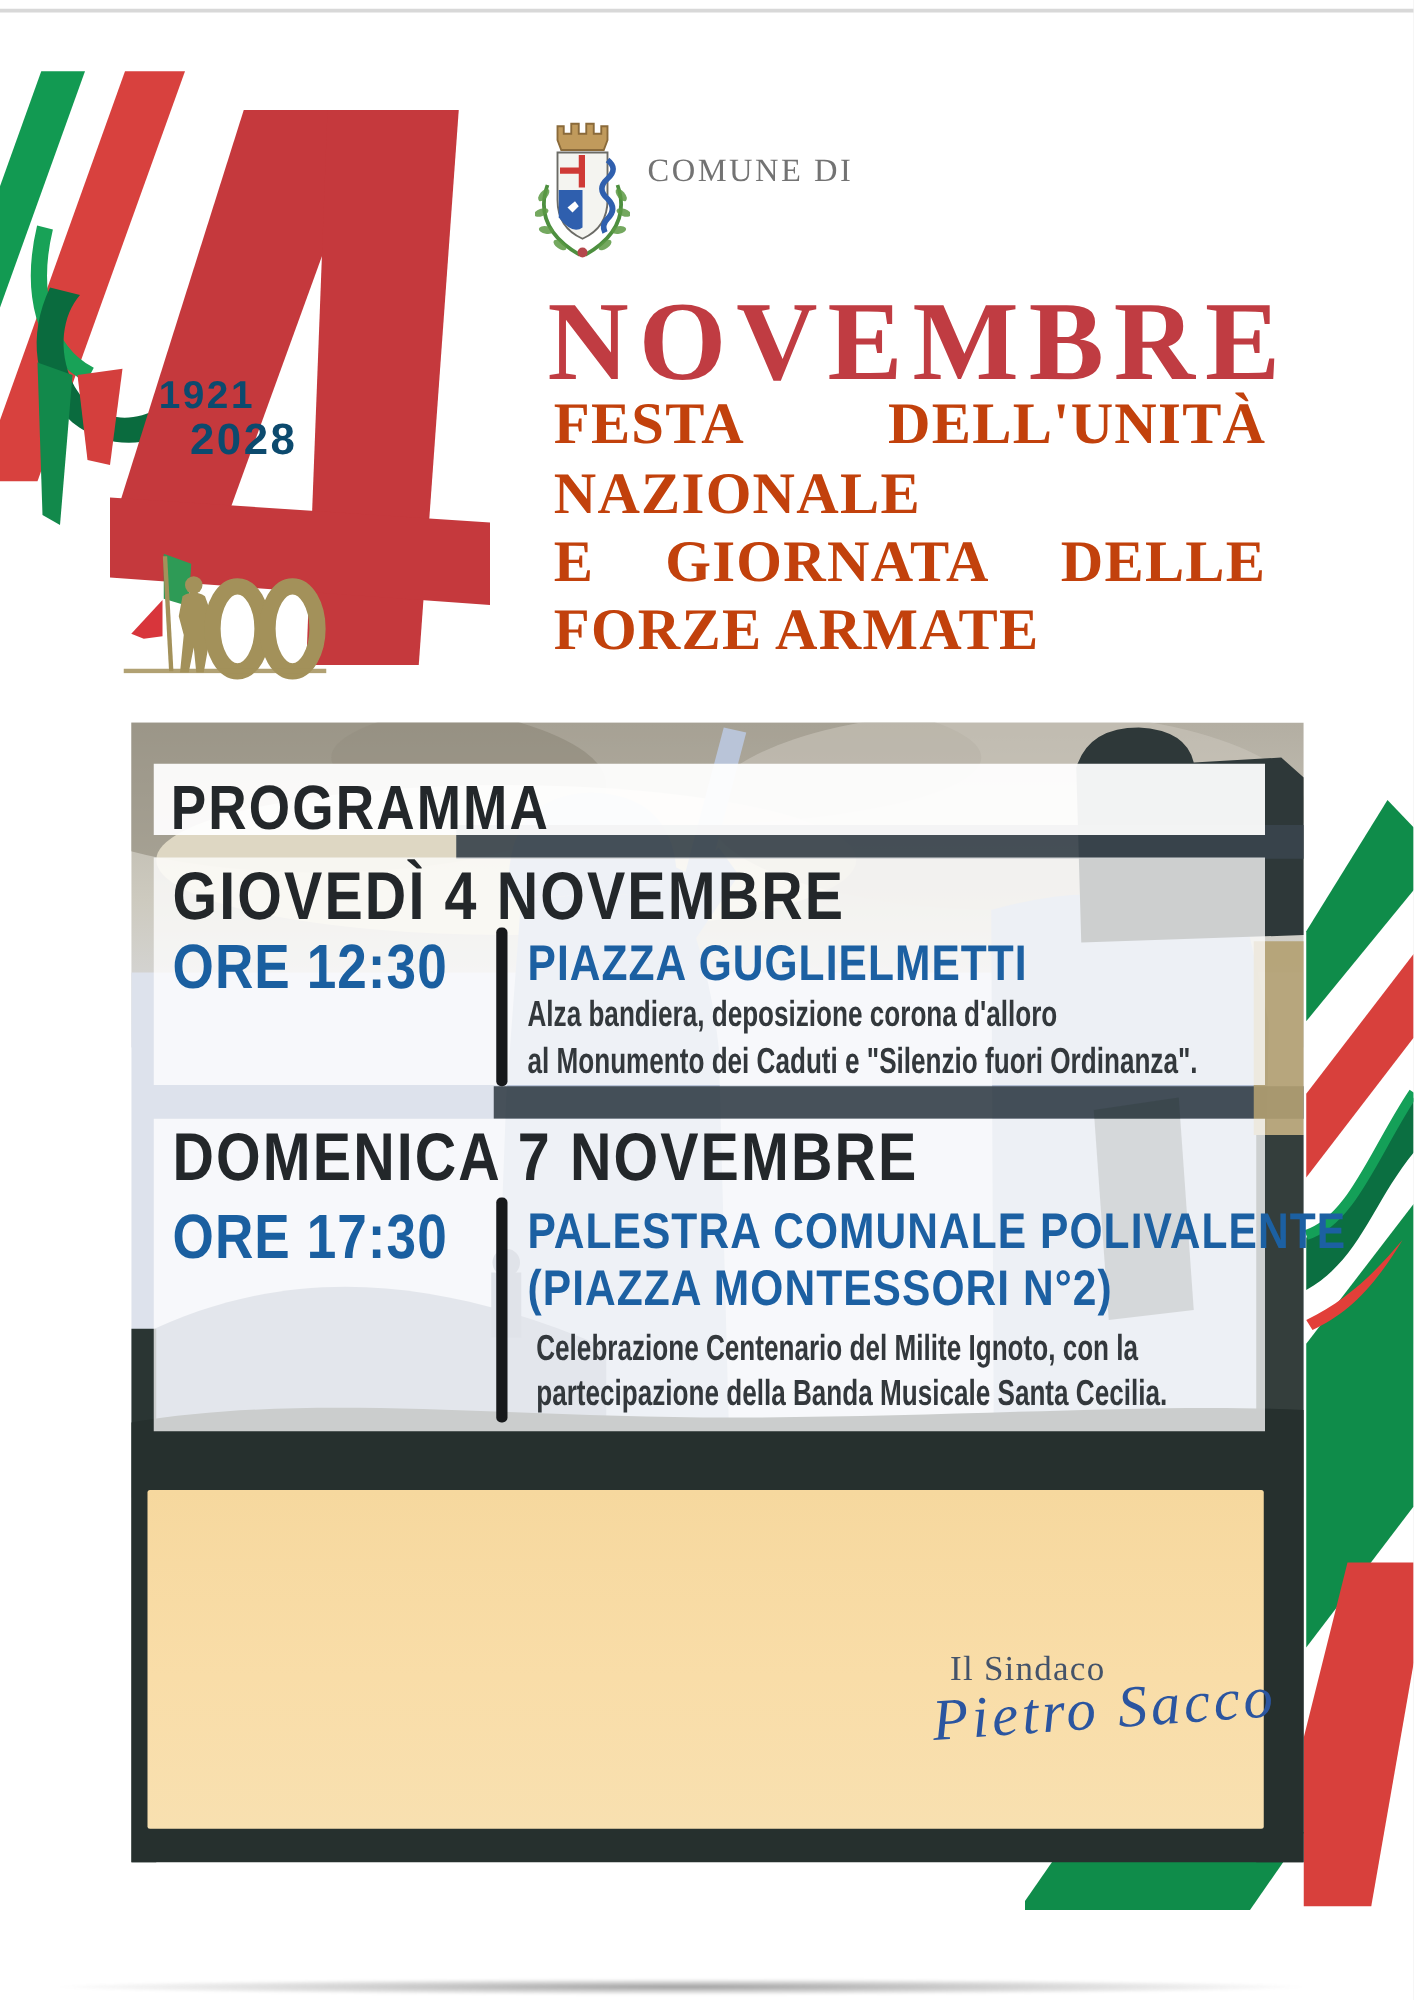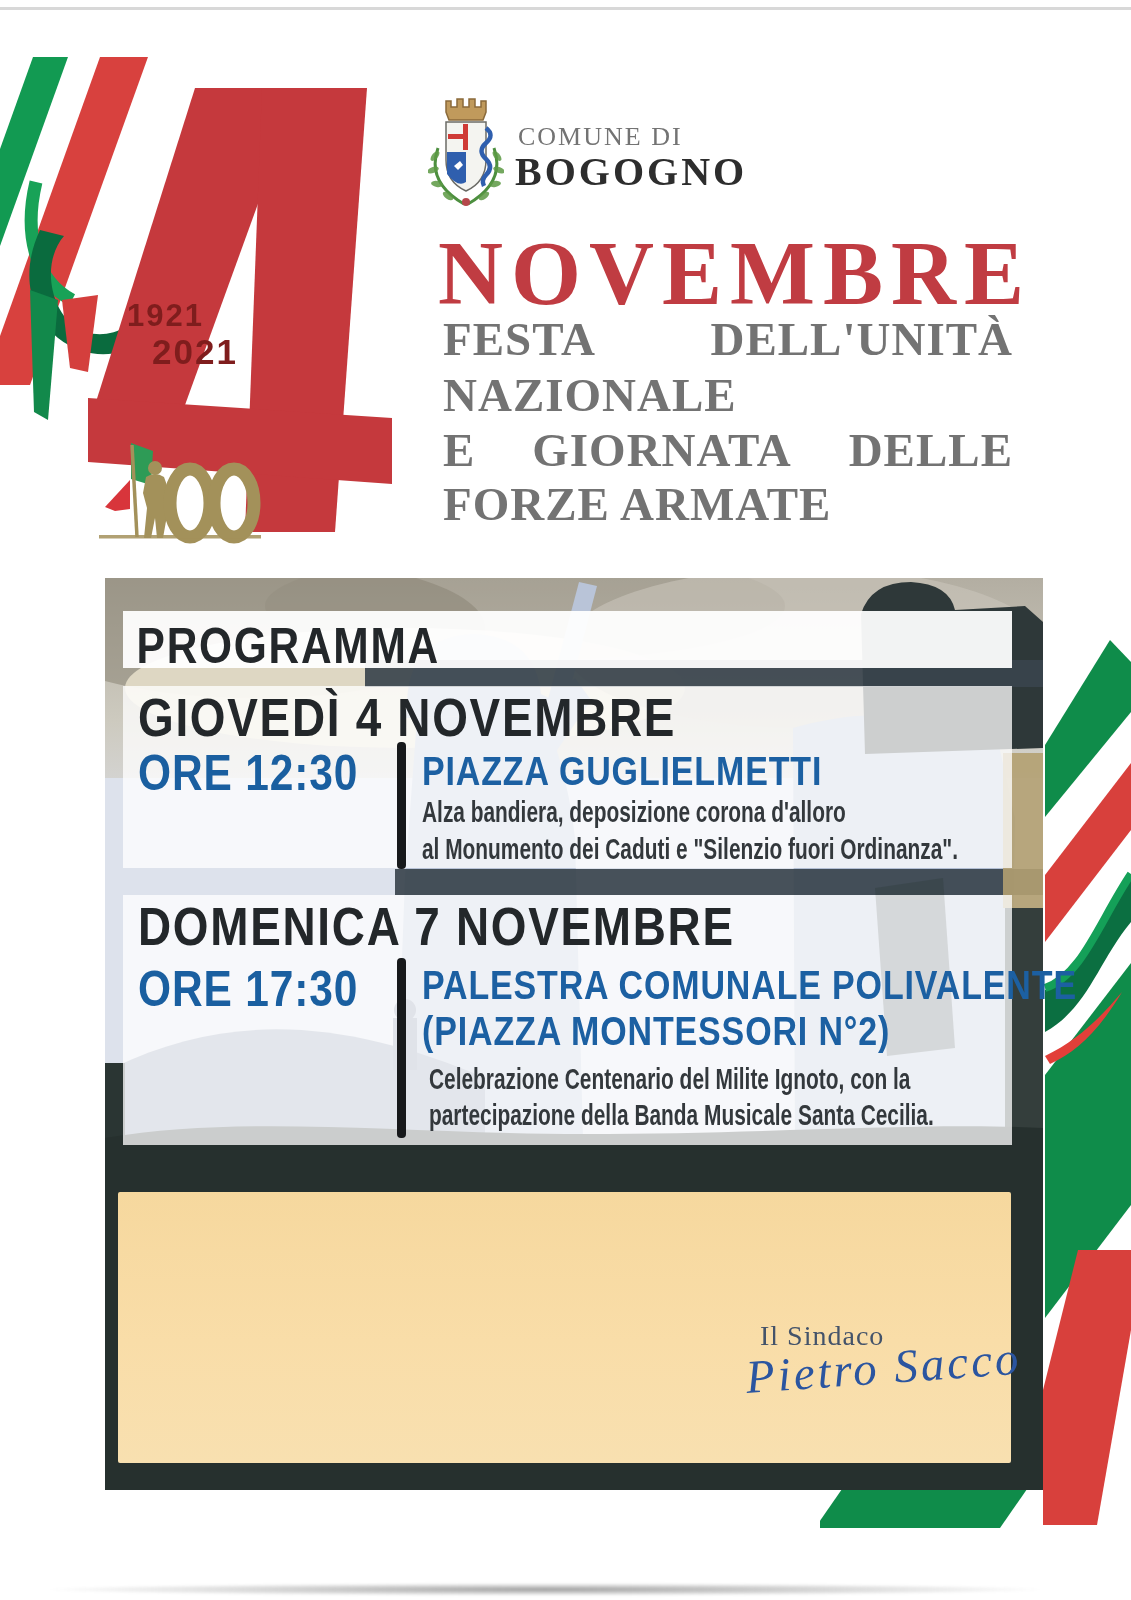--- a/index.html
+++ b/index.html
@@ -6,24 +6,24 @@
   .page{position:relative;width:1131px;height:1600px;margin:0 auto;background:#ffffff;
         overflow:hidden;font-family:"Liberation Sans",sans-serif}
   .abs{position:absolute}
   .serif{font-family:"Liberation Serif",serif}
   .nw{white-space:nowrap}
 
   
   .commune-label{font-size:26px;letter-spacing:2px;color:#737373}
   .commune-name{font-size:40px;font-weight:700;letter-spacing:3px;color:#2d2d2d}
   .month{font-size:90px;font-weight:700;letter-spacing:8px;color:#c03c42}
-  .sub-line{position:absolute;left:0;white-space:nowrap;color:#737373;font-weight:700;
+  .sub-line{position:absolute;left:0;white-space:nowrap;color:#c2410c;font-weight:700;
             font-size:47px;letter-spacing:1px;font-family:"Liberation Serif",serif}
   .flexline{display:flex;justify-content:space-between;width:570px}
-  .yr{font-weight:700;color:#7f1d1d;letter-spacing:2px;line-height:1}
+  .yr{font-weight:700;color:#0c4a6e;letter-spacing:2px;line-height:1}
 
   
   .pbox{left:105px;top:578px;width:1058px;height:912px}
   .overlay{position:absolute;left:18px;width:889px}
   .bar-strong{background:rgba(255,255,255,.94)}
   .veil{background:rgba(255,255,255,.76)}
   .cond{font-weight:700;transform-origin:0 0;white-space:nowrap;line-height:1.08}
   .ph{font-size:50px;transform:scaleX(.85);letter-spacing:2px;color:#23272a}
   .day{font-size:54px;transform:scaleX(.85);letter-spacing:2px;color:#23272a}
   .time{font-size:50px;transform:scaleX(.85);color:#1a5fa0;letter-spacing:1px}
@@ -59,21 +59,21 @@
     <polygon points="30,245 58,255 48,375 34,367" fill="#12894b"></polygon>
     <polygon points="62,255 98,250 88,327 70,323" fill="#d43f3d"></polygon>
   </svg>
 
   <svg class="abs" style="left:50px;top:80px" width="360" height="470" viewBox="0 0 360 470">
     <polygon points="145,8 250,8 135,325 45,325" fill="#c5393d"></polygon>
     <polygon points="212,8 317,8 285,452 195,452" fill="#c5393d"></polygon>
     <polygon points="38,318 342,338 342,404 38,382" fill="#c5393d"></polygon>
   </svg>
   <div class="abs yr nw" style="left:127px;top:300px;font-size:31px">1921</div>
-  <div class="abs yr nw" style="left:152px;top:334px;font-size:35px">2021</div>
+  <div class="abs yr nw" style="left:152px;top:334px;font-size:35px">2028</div>
 
   <svg class="abs" style="left:85px;top:435px" width="190" height="110" viewBox="0 0 190 110">
     <polygon points="20,72 45,45 45,74 30,76" fill="#d8353b"></polygon>
     <polygon points="46,8 68,16 66,50 46,44" fill="#2e9b56"></polygon>
     <line x1="47" y1="10" x2="52" y2="102" stroke="#a3915a" stroke-width="3.5"></line>
     <circle cx="70" cy="33" r="7" fill="#a3915a"></circle>
     <path d="M61,42 q9,-6 18,0 l5,14 -4,3 3,16 -5,28 h-6 l-2,-20 -4,20 h-7 l3,-30 -4,-15 z" fill="#a3915a"></path>
     <ellipse cx="105" cy="68" rx="20" ry="34" fill="none" stroke="#a3915a" stroke-width="13"></ellipse>
     <ellipse cx="149" cy="68" rx="20" ry="34" fill="none" stroke="#a3915a" stroke-width="13"></ellipse>
     <rect x="14" y="100" width="162" height="3.5" fill="#a3915a" opacity=".85"></rect>
@@ -96,21 +96,20 @@
       <ellipse cx="20" cy="106" rx="6" ry="3" transform="rotate(35 20 106)"></ellipse>
       <ellipse cx="69" cy="66" rx="6" ry="3" transform="rotate(50 69 66)"></ellipse>
       <ellipse cx="71" cy="80" rx="6" ry="3" transform="rotate(20 71 80)"></ellipse>
       <ellipse cx="67" cy="94" rx="6" ry="3" transform="rotate(-10 67 94)"></ellipse>
       <ellipse cx="56" cy="106" rx="6" ry="3" transform="rotate(-35 56 106)"></ellipse>
     </g>
     <circle cx="38" cy="112" r="4" fill="#b5474b"></circle>
   </svg>
 
   <div class="abs serif commune-label nw" style="left:518px;top:122px">COMUNE DI</div>
-  <div class="abs serif commune-name nw" style="left:515px;top:148px">BOGOGNO</div>
 
   <div class="abs serif month nw" style="left:438px;top:222px">NOVEMBRE</div>
 
   <div class="abs" style="left:443px;top:312px;width:570px;height:225px">
     <div class="sub-line flexline" style="top:0">
       <span>FESTA</span>
       <span>DELL'UNITÀ</span>
     </div>
     <div class="sub-line" style="top:56px">NAZIONALE</div>
     <div class="sub-line flexline" style="top:111px">

